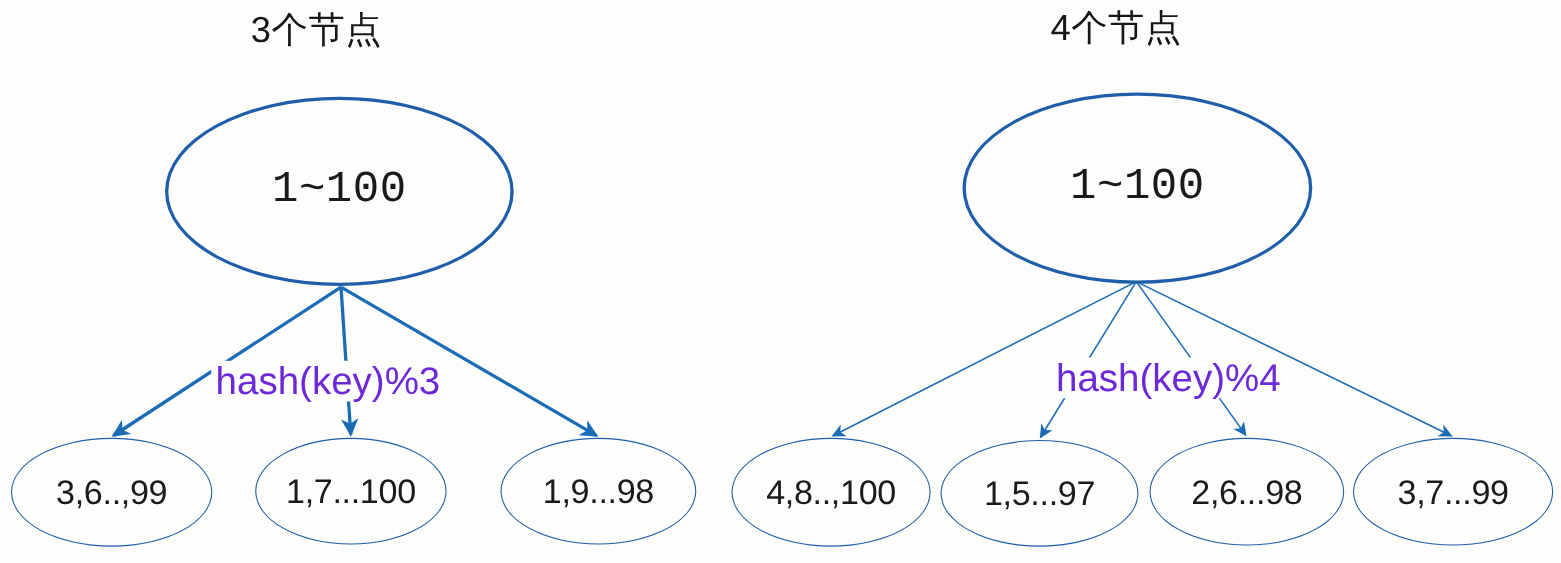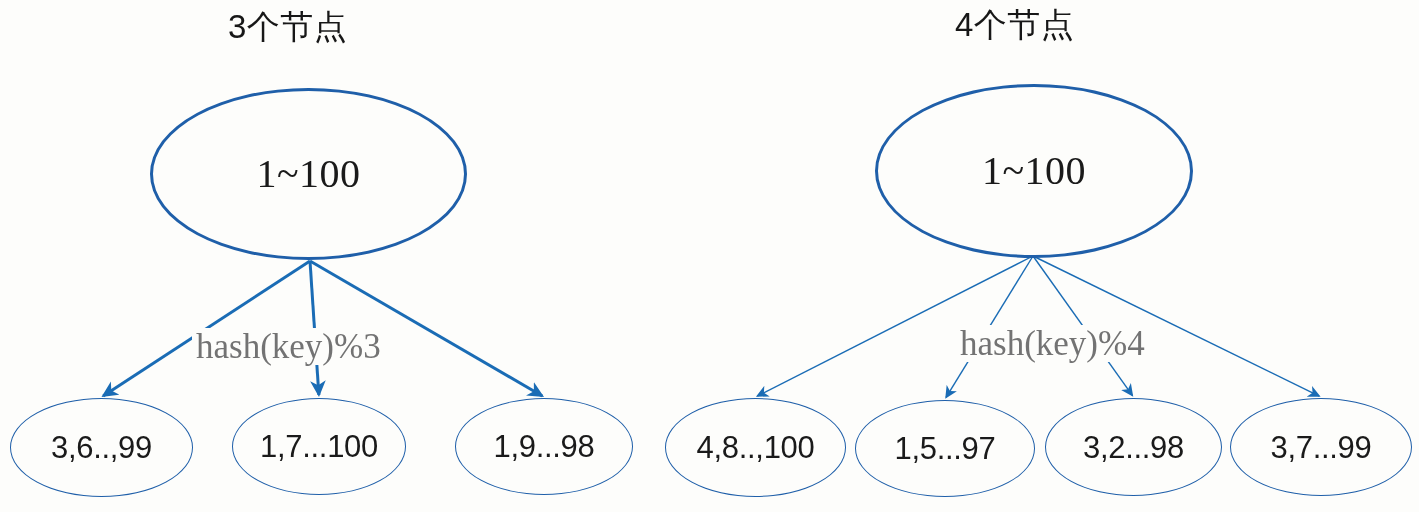--- a/index.html
+++ b/index.html
@@ -37,46 +37,46 @@
     border-radius: 50%;
     background: transparent;
     display: flex;
     align-items: center;
     justify-content: center;
   }
   .node-label {
     color: #1a1a1a;
     line-height: 1;
     white-space: nowrap;
-    font-family: Liberation Serif, serif;
+    font-family: Liberation Mono, monospace;
   }
   .root-node {
     border: 3px solid #1f5fa9;
   }
   .root-node .node-label {
     font-size: 40px;
     letter-spacing: 0.5px;
   }
   .leaf-node {
     border: 1px solid #404040;
   }
   .leaf-node .node-label {
     font-size: 31px;
     font-family: "Liberation Sans", "DejaVu Sans", sans-serif;
     letter-spacing: -0.3px;
   }
   .hash-label {
     position: absolute;
-    color: #737373;
+    color: #6d28d9;
     font-size: 35px;
     line-height: 1;
     white-space: nowrap;
     background: #fdfdfb;
     padding: 1px 4px;
-    font-family: Liberation Serif, serif;
+    font-family: Liberation Sans, sans-serif;
   }
 </style>
 </head>
 <body>
 
 <div id="canvas">
 
   <svg id="wires" viewBox="0 0 1419 512" preserveAspectRatio="none">
       <defs>
         <marker id="ah-thick" viewBox="0 0 10 10" refX="8.4" refY="5" markerWidth="17" markerHeight="17" orient="auto-start-reverse" markerUnits="userSpaceOnUse">
@@ -115,20 +115,20 @@
         <span class="node-label">1~100</span>
       </div>
       <div class="hash-label" style="left: 956px; top: 325px;">hash(key)%4</div>
       <div class="node leaf-node" style="left: 665px; top: 398px; width: 181px; height: 99px; border-color: rgb(31, 95, 169); text-align: right;">
         <span class="node-label">4,8..,100</span>
       </div>
       <div class="node leaf-node" style="left: 855px; top: 400px; width: 180px; height: 97px; border-color: rgb(31, 95, 169);">
         <span class="node-label">1,5...97</span>
       </div>
       <div class="node leaf-node" style="left: 1045px; top: 398px; width: 177px; height: 98px; border-color: rgb(31, 95, 169);">
-        <span class="node-label">3,2...98</span>
+        <span class="node-label">2,6...98</span>
       </div>
       <div class="node leaf-node" style="left: 1230px; top: 398px; width: 182px; height: 98px; border-color: rgb(31, 95, 169); text-align: right;">
         <span class="node-label">3,7...99</span>
       </div>
     </div>
 
 </div>
 
 </body></html>

